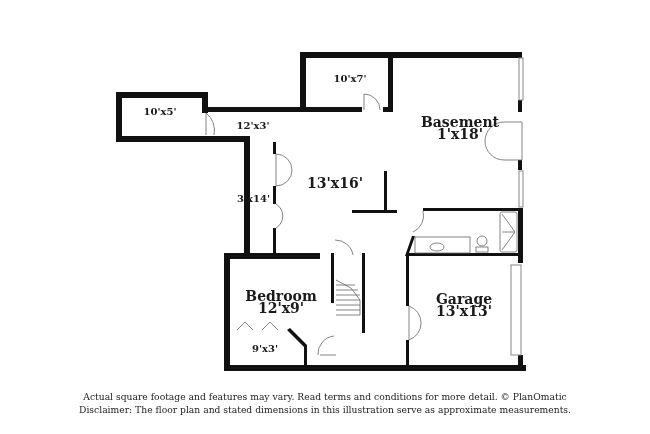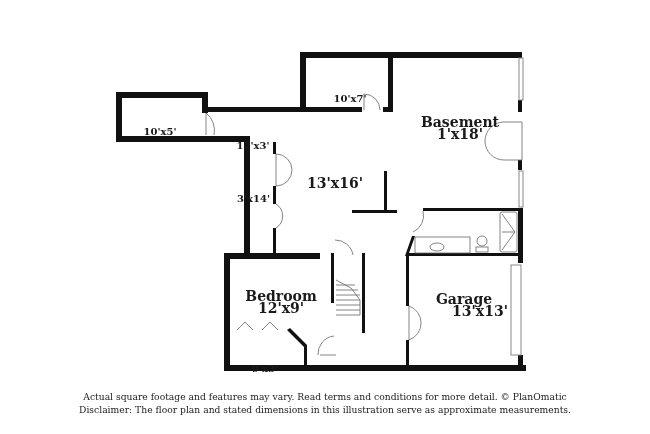--- a/index.html
+++ b/index.html
@@ -1,19 +1,19 @@
 <!DOCTYPE html>
 <html><head>
 <meta charset="utf-8">
 <style>
   html, body { margin:0; padding:0; background:#ffffff; }
   body { width:650px; height:434px; position:relative; overflow:hidden; font-family:"DejaVu Serif", serif; }
   #plan { position:absolute; left:0; top:0; width:650px; height:434px; }
   .label { position:absolute; font-family:"DejaVu Serif", serif; color:#1a1a1a; font-weight:bold; text-align:center; white-space:nowrap; line-height:1.1; }
-  .lbl-sm { font-size:10px;margin-top:20px; }
+  .lbl-sm { font-size:10px; }
   .lbl-md { font-size:14px; }
   .disclaimer { position:absolute; left:0; width:650px; top:390px; text-align:center; font-family:"DejaVu Serif", serif; font-size:9.2px; color:#222; line-height:13px; }
 </style>
 </head>
 <body>
 
 <svg id="plan" viewBox="0 0 650 434" xmlns="http://www.w3.org/2000/svg">
   <g fill="#111">
 
     <rect x="116" y="92" width="92" height="6"></rect>
@@ -105,18 +105,18 @@
 <div class="label lbl-sm" style="left:228px;top:120px;width:50px;">12'x3'</div>
 <div class="label lbl-sm" style="left:320px;top:73px;width:60px;">10'x7'</div>
 <div class="label lbl-md" style="left:420px;top:115px;width:80px;">Basement</div>
 <div class="label lbl-md" style="left:420px;top:127px;width:80px;">1'x18'</div>
 <div class="label" style="left:237px;top:193px;width:24px;font-size:10px;">3'x14'</div>
 <div class="label lbl-md" style="left:305px;top:176px;width:60px;">13'x16'</div>
 <div class="label lbl-md" style="left:243px;top:289px;width:76px;">Bedroom</div>
 <div class="label lbl-md" style="left:243px;top:301px;width:76px;">12'x9'</div>
 <div class="label lbl-sm" style="left:243px;top:343px;width:44px;">9'x3'</div>
 <div class="label lbl-md" style="left:424px;top:292px;width:80px;">Garage</div>
-<div class="label lbl-md" style="left:440px;top:304px;width:80px;">13'x13'</div>
+<div class="label lbl-md" style="left:424px;top:304px;width:80px;">13'x13'</div>
 
 <div class="disclaimer">
   <div>Actual square footage and features may vary. Read terms and conditions for more detail. © PlanOmatic</div>
   <div>Disclaimer: The floor plan and stated dimensions in this illustration serve as approximate measurements.</div>
 </div>
 
 </body></html>

